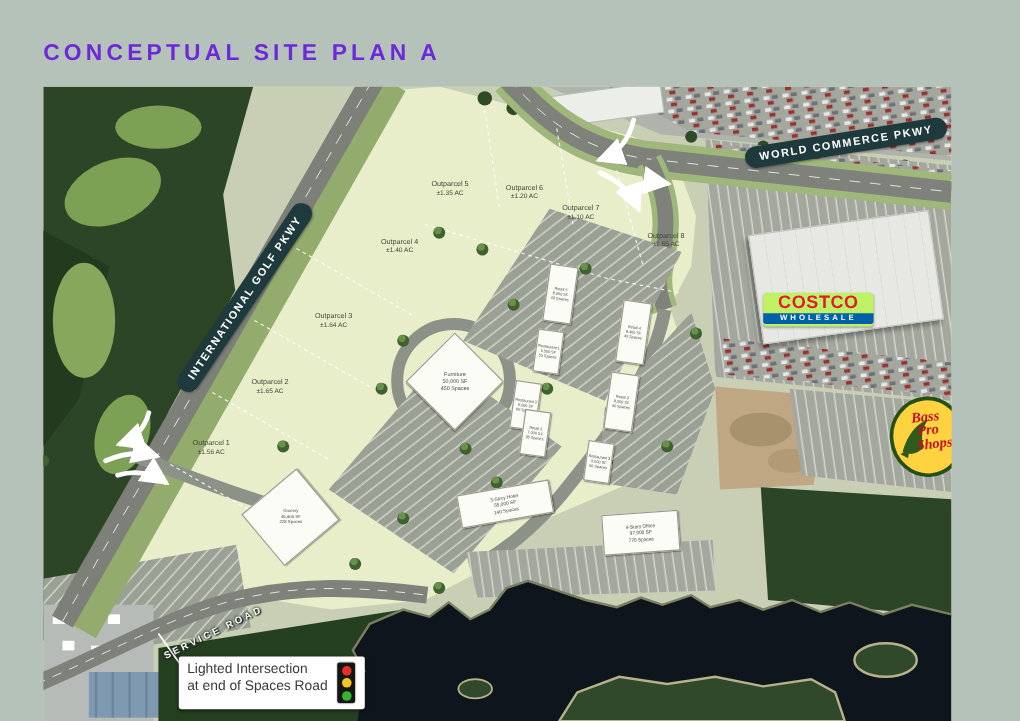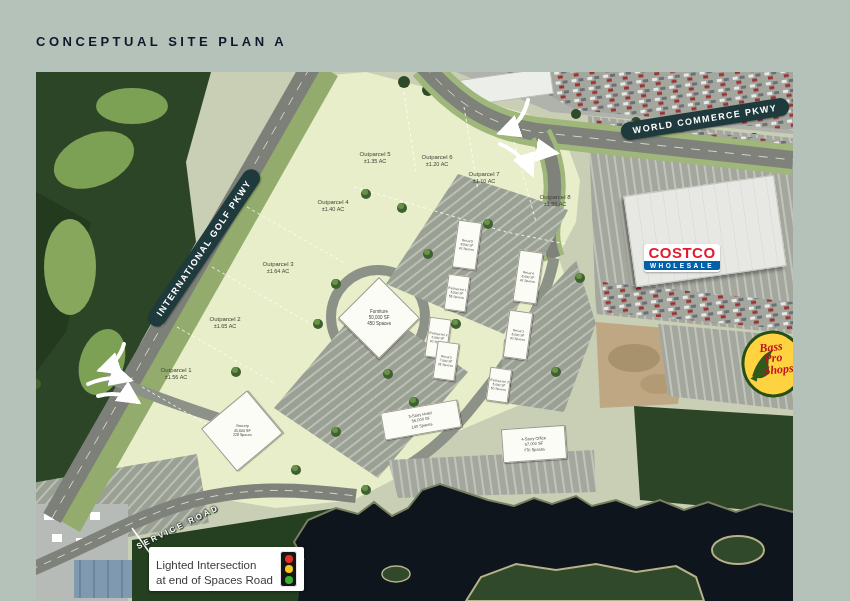--- a/index.html
+++ b/index.html
@@ -2,21 +2,21 @@
 <html><head>
 <meta charset="utf-8">
 <style>
   html,body{margin:0;padding:0;}
   body{
     width:850px;height:601px;overflow:hidden;position:relative;
     background:#b5c2ba;font-family:"Liberation Sans",sans-serif;
   }
   .page-title{
     position:absolute;left:36px;top:34px;margin:0;
-    font-size:13px;font-weight:700;letter-spacing:3.5px;color:#0f172a;
+    font-size:19px;font-weight:700;letter-spacing:3.5px;color:#6d28d9;
   }
   .map{
     position:absolute;left:36px;top:72px;width:757px;height:529px;
     background:#c9cfb4;overflow:hidden;
   }
   .map svg.base{position:absolute;left:0;top:0;z-index:1;}
   .ov{position:absolute;z-index:3;}
 
   
   .pill{
@@ -52,22 +52,22 @@
   .mid .tx{font-size:4px;}
 
   
   .costco-bldg{
     position:absolute;z-index:3;background:#e7e8e4;border:1px solid #c2c3bd;
     box-shadow:-3px 3px 4px rgba(0,0,0,.35);
     background-image:repeating-linear-gradient(90deg,#e7e8e4 0 12px,#dddfda 12px 13px);
     transform-origin:center;
   }
   .costco-logo{
-    position:absolute;z-index:4;background:#ffffff;border-radius:3px;
-    width:76px;height:28px;text-align:center;box-shadow:0 1px 2px rgba(0,0,0,.3);
+    position:absolute;z-index:4;background:#bef264;border-radius:3px;
+    width:92px;height:28px;text-align:center;box-shadow:0 1px 2px rgba(0,0,0,.3);
     transform:translate(-50%,-50%);
   }
   .costco-logo .nm{
     display:block;color:#e21c2e;font-weight:900;font-size:15px;
     letter-spacing:.5px;line-height:17px;
   }
   .costco-logo .ws{
     display:block;background:#0060a9;color:#fff;font-size:6.5px;font-weight:700;
     letter-spacing:2.5px;line-height:9px;border-radius:0 0 2px 2px;
   }
@@ -81,21 +81,21 @@
     font-family:"Liberation Serif",serif;font-style:italic;font-weight:700;
     font-size:12px;line-height:.95;z-index:2;
   }
   .basspro .bp-text span{display:block;}
   .basspro .bp-text span:nth-child(2){margin-left:4px;}
   .basspro .bp-text span:nth-child(3){margin-left:2px;}
 
   
   .callout{
     position:absolute;z-index:6;background:#fff;border-radius:2px;
-    box-shadow:0 1px 3px rgba(0,0,0,.5);display:flex;align-items:flex-end;
+    box-shadow:0 1px 3px rgba(0,0,0,.5);display:flex;align-items:flex-start;
     gap:7px;padding:4px 7px;
   }
   .callout .ct{color:#3a3a3a;font-size:11.5px;line-height:1.25;white-space:nowrap;}
   .callout .ct span{display:block;}
   .tlight{
     width:15px;height:34px;background:#151515;border-radius:3px;border:1px solid #e7e7e7;
     display:flex;flex-direction:column;align-items:center;justify-content:space-evenly;
     flex:0 0 auto;
   }
   .tlight i{display:block;width:8px;height:8px;border-radius:50%;}

